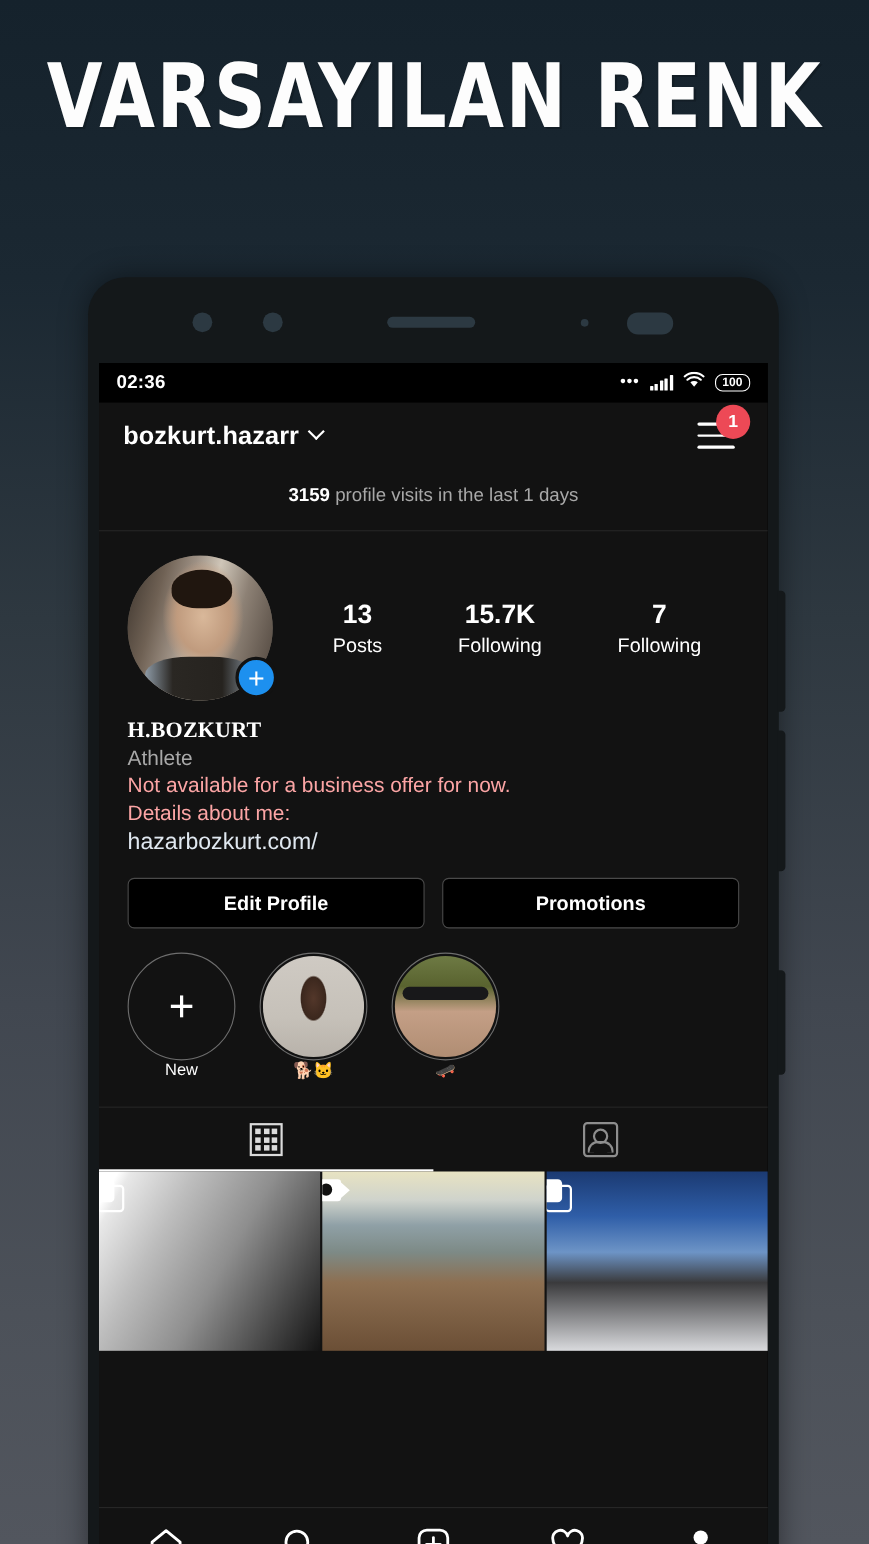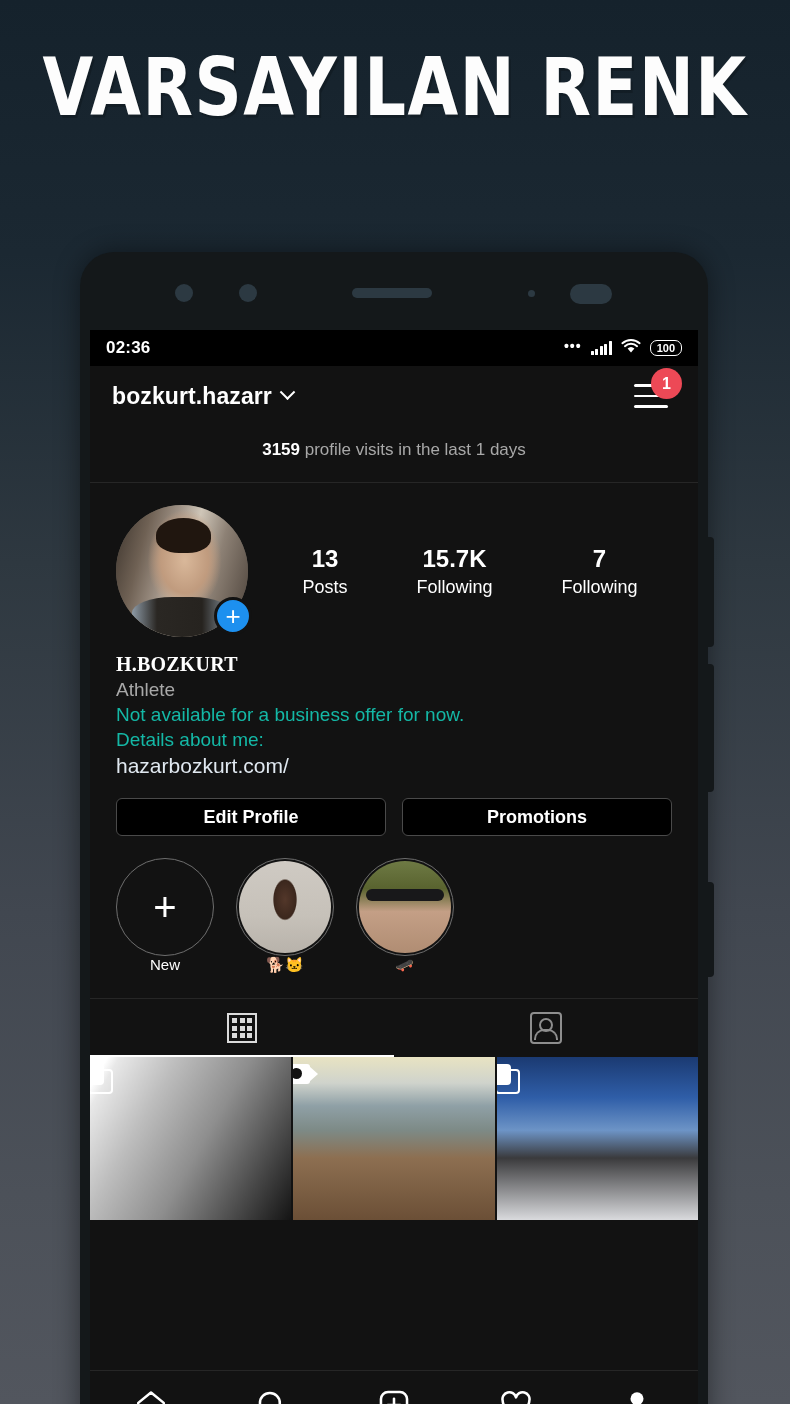--- a/index.html
+++ b/index.html
@@ -155,27 +155,27 @@
   .stats { display: flex; flex: 1; justify-content: space-around; padding-left: 20px; }
   .stat { text-align: center; }
   .stat-num { color: #fff; font-size: 24px; font-weight: bold; }
   .stat-label { color: #fff; font-size: 18px; margin-top: 4px; }
 
   
   .bio { padding: 16px 26px 0; }
   .bio-name { color: #fff; font-size: 20px; font-weight: bold;
               font-family: "Liberation Serif", serif; letter-spacing: .2px; }
   .bio-cat { color: #a8a8a8; font-size: 19px; margin-top: 3px; }
-  .bio-line { color: #14b8a6; font-size: 19px; margin-top: 3px; }
+  .bio-line { color: #fca5a5; font-size: 19px; margin-top: 3px; }
   .bio-link { color: #e0e8f0; font-size: 21px; margin-top: 3px; }
 
   
   .actions { display: flex; gap: 16px; padding: 20px 26px 0; }
   .act-btn {
-    flex: 1; height: 38px; border: 1px solid #4a4a4a; border-radius: 6px;
+    flex: 1; height: 46px; border: 1px solid #4a4a4a; border-radius: 6px;
     background: #000; color: #fff; font-size: 18px; font-weight: bold;
     display: flex; align-items: center; justify-content: center;
   }
 
   
   .highlights { display: flex; gap: 22px; padding: 22px 26px 0; }
   .hl { width: 98px; text-align: center; }
   .hl-circle {
     width: 98px; height: 98px; border-radius: 50%;
     border: 1.5px solid #6e6e6e; overflow: hidden; position: relative;

